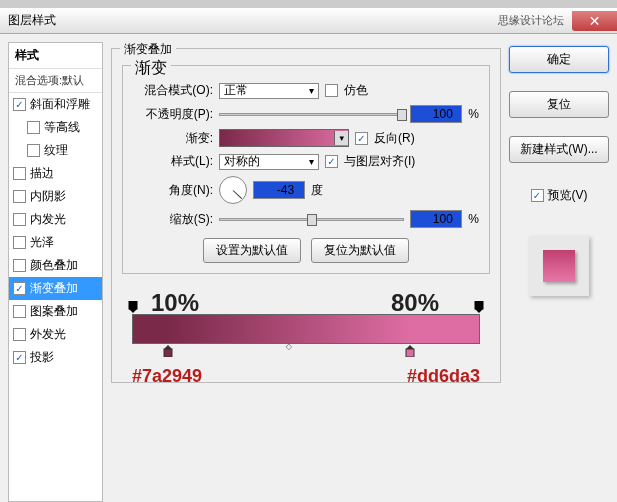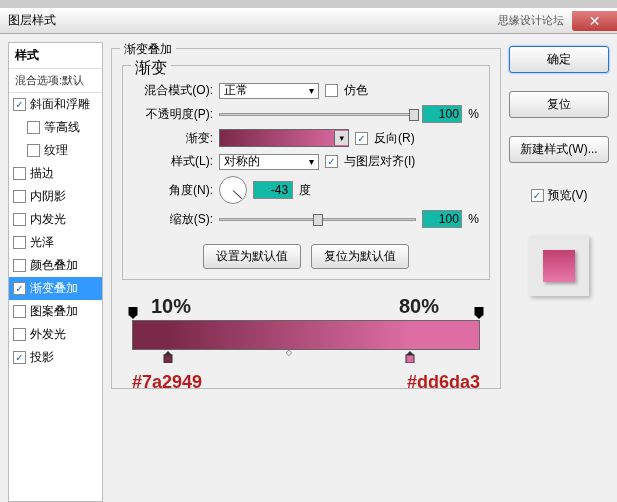--- a/index.html
+++ b/index.html
@@ -23,35 +23,35 @@
 .group-box { border: 1px solid #bbb; padding: 8px 10px; position: relative; margin-top: 6px; }
 .group-title { position: absolute; top: -8px; left: 8px; background: #f0f0f0; padding: 0 4px; font-size: 12px; }
 .inner-group { border: 1px solid #bbb; padding: 10px; position: relative; margin-top: 8px; }
 .inner-title { position: absolute; top: -8px; left: 8px; background: #f0f0f0; padding: 0 4px; font-size: 16px; text-align: right; }
 .form-row { display: flex; align-items: center; margin: 6px 0; gap: 6px; }
 .form-label { width: 80px; text-align: right; font-size: 12px; }
 .select { border: 1px solid #888; background: #fff; height: 16px; padding: 1px 4px; font-size: 12px; display: flex; align-items: center; justify-content: space-between; }
 .select::after { content: "▾"; font-size: 10px; margin-left: 4px; }
 .slider { flex: 1; height: 3px; background: #ccc; border: 1px solid #999; position: relative; }
 .slider-thumb { position: absolute; top: -5px; width: 10px; height: 12px; background: #ddd; border: 1px solid #666; }
-.num-input { width: 40px; height: 18px; border: 1px solid #888; background: #14b8a6; text-align: center; font-size: 12px; display: flex; align-items: center; justify-content: center; padding-left: 13px; }
+.num-input { width: 52px; height: 18px; border: 1px solid #888; background: #1d4ed8; text-align: center; font-size: 12px; display: flex; align-items: center; justify-content: center; padding-left: 13px; }
 .gradient-preview { width: 130px; height: 18px; border: 1px solid #666; background: linear-gradient(to right, #7a2949, #dd6da3); display: flex; align-items: center; justify-content: flex-end; }
 .gradient-preview::after { content: "▾"; font-size: 9px; background: #ddd; padding: 2px 4px; border-left: 1px solid #666; }
 .angle-dial { width: 28px; height: 28px; border: 1px solid #888; border-radius: 50%; background: #fff; position: relative; }
 .angle-dial::after { content: ""; position: absolute; width: 12px; height: 1px; background: #333; top: 50%; left: 50%; transform-origin: left; transform: rotate(43deg); }
-.btn-row { display: flex; gap: 10px; justify-content: center; margin-top: 16px; }
+.btn-row { display: flex; gap: 10px; justify-content: center; margin-top: 10px; }
 .btn { border: 1px solid #888; background: linear-gradient(#fff, #e0e0e0); padding: 3px 12px; font-size: 12px; border-radius: 3px; }
 .gradient-editor { margin: 40px 10px 10px; }
 .gradient-bar { height: 30px; background: linear-gradient(to right, #7a2949 0%, #7a2949 10%, #dd6da3 80%, #dd6da3 100%); border: 1px solid #666; position: relative; }
 .stop-top { position: absolute; top: -14px; width: 10px; height: 12px; }
 .stop-top svg { display: block; }
 .stop-bottom { position: absolute; bottom: -14px; width: 10px; height: 12px; }
 .stop-mid { position: absolute; bottom: -8px; font-size: 8px; color: #666; }
 .gradient-labels { position: relative; height: 20px; }
-.pct-label { position: absolute; top: -26px; font-size: 20px; font-weight: bold; color: #222; }
+.pct-label { position: absolute; top: -26px; font-size: 24px; font-weight: bold; color: #222; }
 .hex-label { position: absolute; top: 22px; font-size: 18px; font-weight: bold; color: #b91c1c; }
 .right-panel { width: 100px; display: flex; flex-direction: column; gap: 18px; padding-top: 4px; }
 .right-btn { border: 1px solid #888; background: linear-gradient(#fff, #e0e0e0); padding: 4px 0; text-align: center; font-size: 12px; border-radius: 3px; }
 .right-btn.primary { border: 1px solid #3070d0; box-shadow: 0 0 2px #3399ff; }
 .preview-check { display: flex; align-items: center; gap: 4px; justify-content: center; margin: 6px 0; }
 .preview-swatch { width: 60px; height: 60px; margin: 8px auto; background: #e8e8e8; display: flex; align-items: center; justify-content: center; box-shadow: 2px 2px 4px rgba(0,0,0,0.25); }
 .preview-inner { width: 32px; height: 32px; background: linear-gradient(#c04070, #e878a8); box-shadow: 2px 2px 3px rgba(0,0,0,0.3); }
 </style>
 </head>
 <body>

